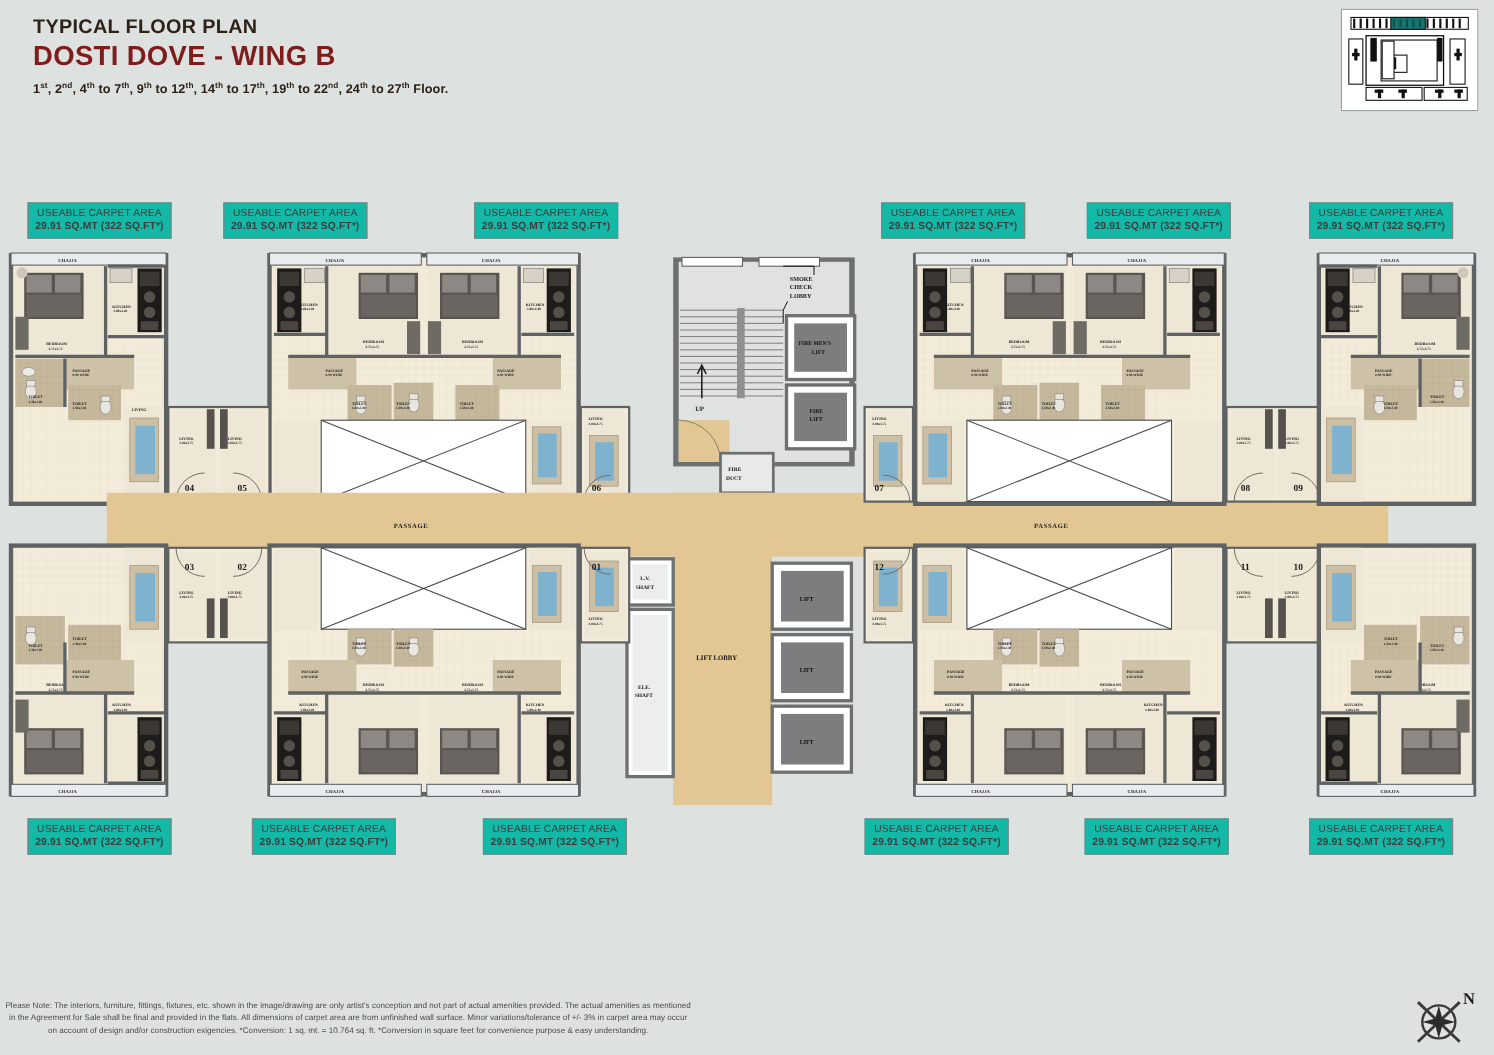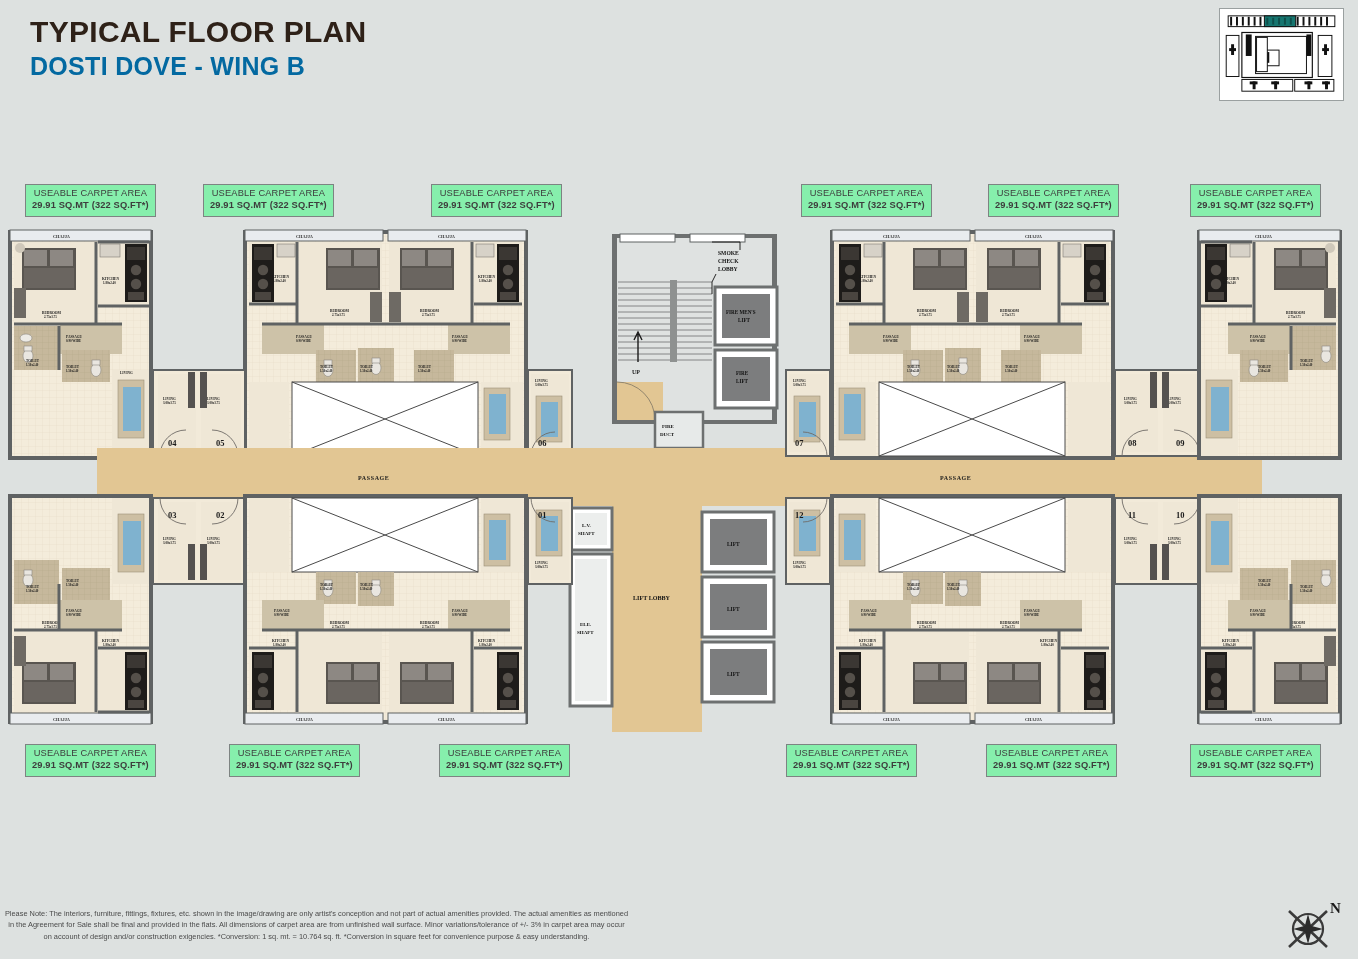--- a/index.html
+++ b/index.html
@@ -6,44 +6,44 @@
   html, body {
     width: 1358px; height: 959px;
     background: #dde1e0;
     font-family: "Liberation Sans", sans-serif;
     overflow: hidden;
     position: relative;
   }
   
   #header { position: absolute; left: 30px; top: 14px; }
   #title-main {
-    font-size: 30px; font-weight: bold; color: #2e2118;
+    font-size: 18px; font-weight: bold; color: #2e2118;
     letter-spacing: .3px; line-height: 1.22;
   }
   #title-sub {
-    font-size: 25px; font-weight: bold; color: #0369a1;
+    font-size: 25px; font-weight: bold; color: #7f1d1d;
     letter-spacing: .3px; line-height: 1.22;
   }
   #title-floors {
     font-size: 11.5px; font-weight: bold; color: #2e2118;
     margin-top: 7px; letter-spacing: .1px;
   }
   #title-floors sup { font-size: 7.5px; }
 
   
   #keyplan {
     position: absolute; left: 1219px; top: 8px;
     width: 125px; height: 93px;
     background: #ffffff; border: 1px solid #9aa0a0;
   }
   .kp-svg { display: block; width: 100%; height: 100%; }
 
   
   .ca-box {
-    position: absolute; background: #86efac;
+    position: absolute; background: #14b8a6;
     border: 1px solid #7d8382; padding: 3px 6px 4px 6px;
     text-align: center; line-height: 1.28;
   }
   .ca-l1 { font-size: 9.3px; color: #3d3d3d; letter-spacing: .15px; white-space: nowrap;}
   .ca-l2 { font-size: 9.3px; color: #3d3d3d; letter-spacing: .15px; white-space: nowrap; font-weight: bold;}
 
   
   #plan { position: absolute; left: 0; top: 222px; width: 1136px; height: 510px; }
   #plan svg { display: block; }
 
@@ -56,20 +56,21 @@
   
   #compass { position: absolute; left: 1281px; top: 897px; width: 70px; height: 56px; }
   #compass svg { display:block; }
 </style>
 </head>
 <body>
 
 <div id="header">
   <div id="title-main">TYPICAL FLOOR PLAN</div>
   <div id="title-sub">DOSTI DOVE - WING B</div>
+  <div id="title-floors">1<sup>st</sup>, 2<sup>nd</sup>, 4<sup>th</sup> to 7<sup>th</sup>, 9<sup>th</sup> to 12<sup>th</sup>, 14<sup>th</sup> to 17<sup>th</sup>, 19<sup>th</sup> to 22<sup>nd</sup>, 24<sup>th</sup> to 27<sup>th</sup> Floor.</div>
 </div>
 
 <div id="keyplan">
   <svg class="kp-svg" viewBox="0 0 125 93">
     <rect x="0" y="0" width="125" height="93" fill="#ffffff"></rect>
 
     <g stroke="#111" stroke-width="1" fill="#fff">
       <rect x="8" y="7" width="109" height="11"></rect>
     </g>
     <g fill="#111">

